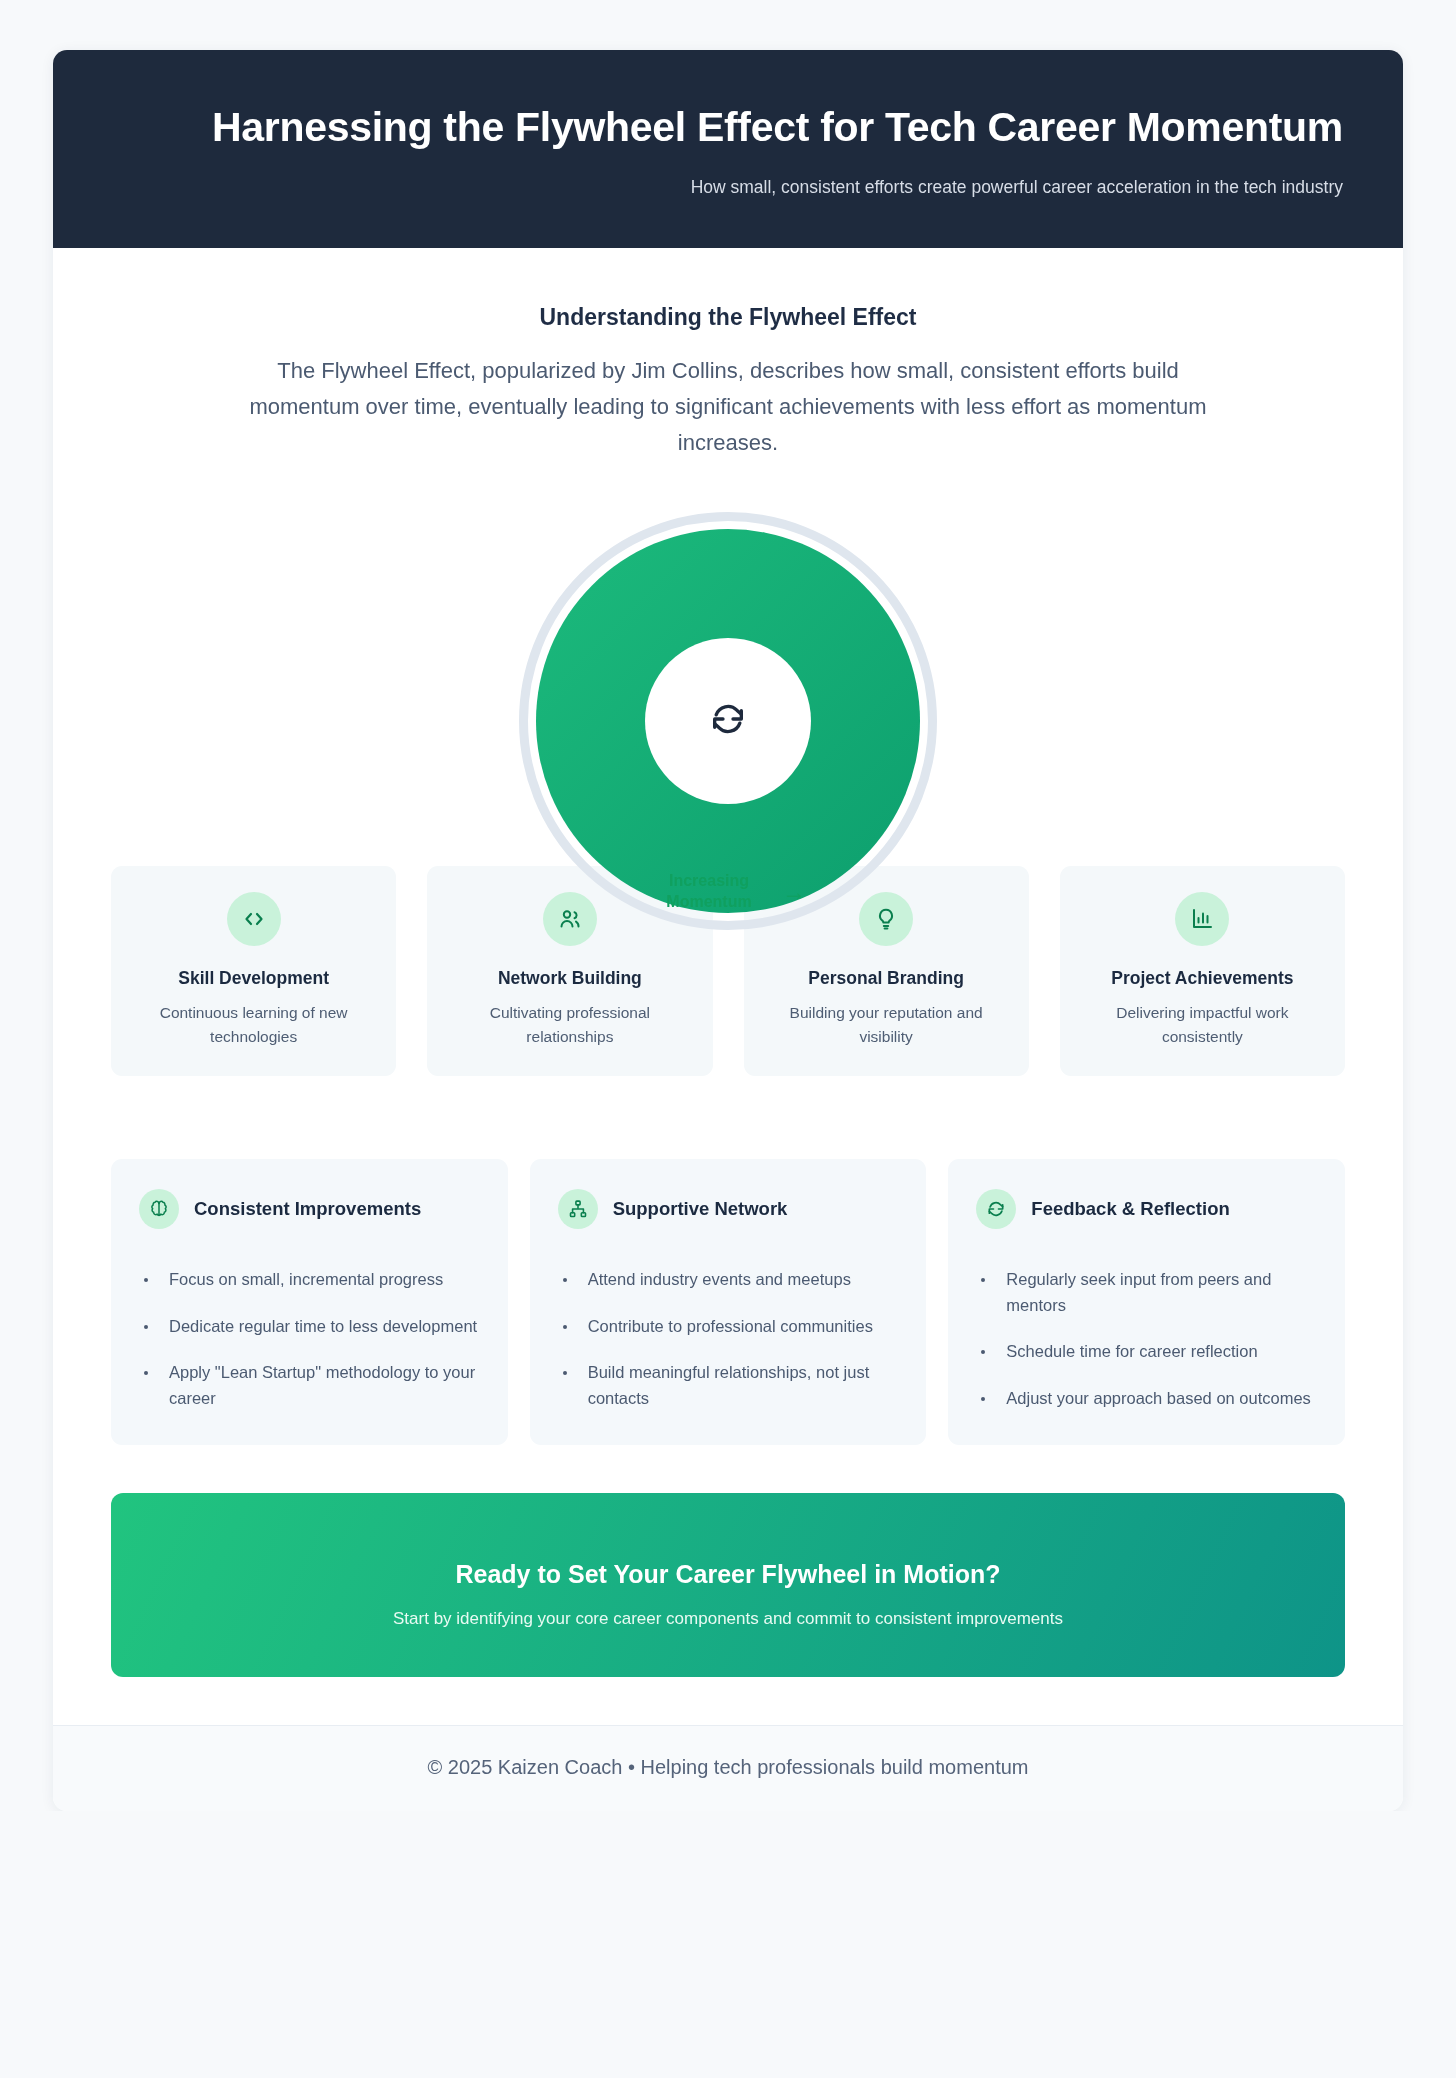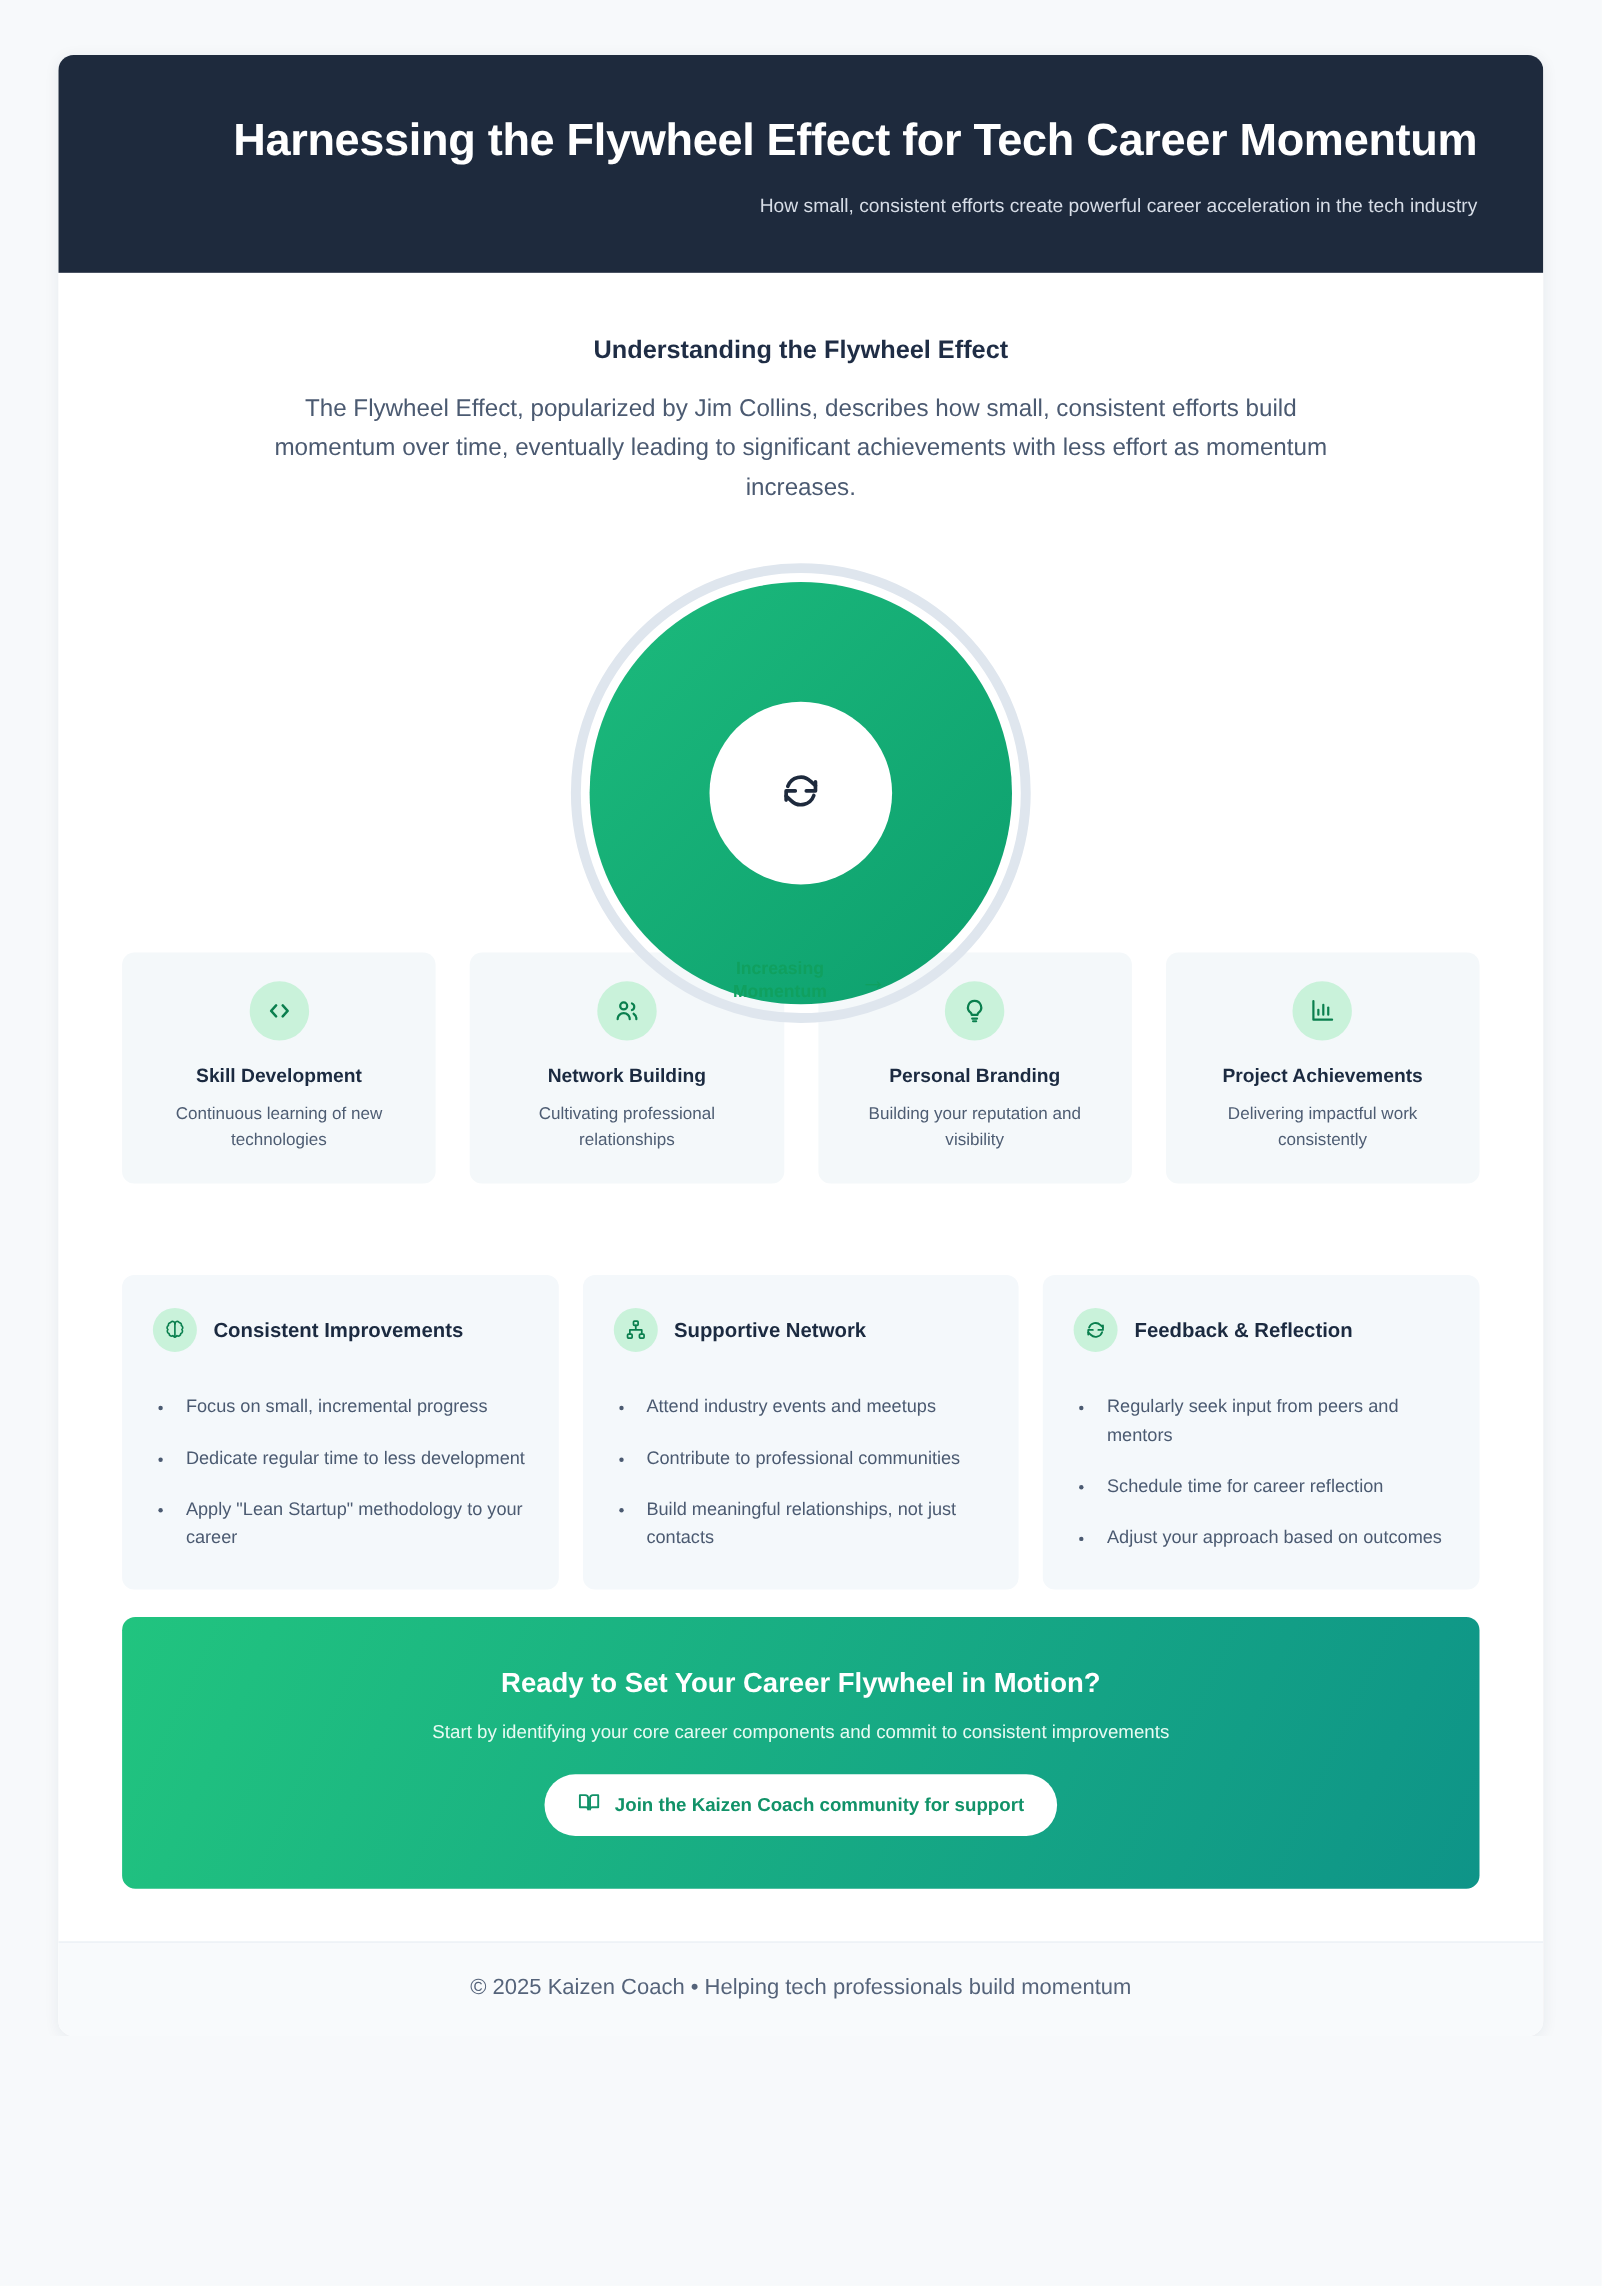--- a/index.html
+++ b/index.html
@@ -199,24 +199,24 @@
     content: "";
     position: absolute;
     left: 5px; top: 11px;
     width: 4px; height: 4px;
     border-radius: 50%;
     background: #4b5a71;
   }
 
   
   .cta {
-    margin-top: 25px;
+    margin-top: 48px;
     border-radius: 12px;
     background: linear-gradient(115deg, #21c47f 0%, #0e9488 100%);
-    padding: 46px 40px 48px 40px;
+    padding: 67px 40px 48px 40px;
     text-align: center;
   }
   .cta-title {
     color: #ffffff;
     font-size: 25px;
     font-weight: 700;
   }
   .cta-sub {
     color: #e8fbf3;
     font-size: 17px;
@@ -398,29 +398,20 @@
           <li>Schedule time for career reflection</li>
           <li>Adjust your approach based on outcomes</li>
         </ul>
       </div>
 
     </div>
 
     <section class="cta">
       <div class="cta-title">Ready to Set Your Career Flywheel in Motion?</div>
       <div class="cta-sub">Start by identifying your core career components and commit to consistent improvements</div>
-      <button class="cta-button">
-        <span>
-          <svg viewBox="0 0 24 24" fill="none" stroke="#119268" stroke-width="2" stroke-linecap="round" stroke-linejoin="round">
-            <path d="M2.5 4.5h5.5a3 3 0 0 1 3 3v12a2.4 2.4 0 0 0-2.4-2.4H2.5z"></path>
-            <path d="M21.5 4.5H16a3 3 0 0 0-3 3v12a2.4 2.4 0 0 1 2.4-2.4h6.1z"></path>
-          </svg>
-        </span>
-        <span>Join the Kaizen Coach community for support</span>
-      </button>
     </section>
 
   </div>
 
   <footer class="footer">
     <div class="footer-text">© 2025 Kaizen Coach • Helping tech professionals build momentum</div>
   </footer>
 
 </div>
 

